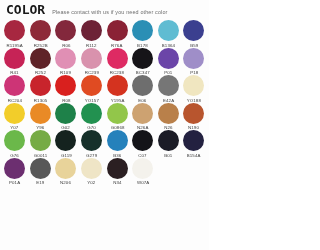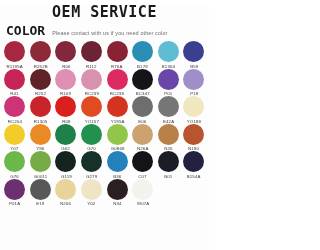--- a/index.html
+++ b/index.html
@@ -81,21 +81,20 @@
     font-family: "Liberation Sans", sans-serif;
     transform: scale(1.22);
     transform-origin: center top;
   }
 </style>
 </head>
 <body>
 
 <div class="card">
 
-  <div class="title">OEM SERVICE</div>
 
   <div class="subhead">
     <span class="color-label">COLOR</span>
     <span class="note">Please contact with us if you need other color</span>
   </div>
 
   <div class="grid">
       <div class="row">
         <div class="cell">
           <div class="swatch" style="background: rgb(167, 39, 64);"></div>

